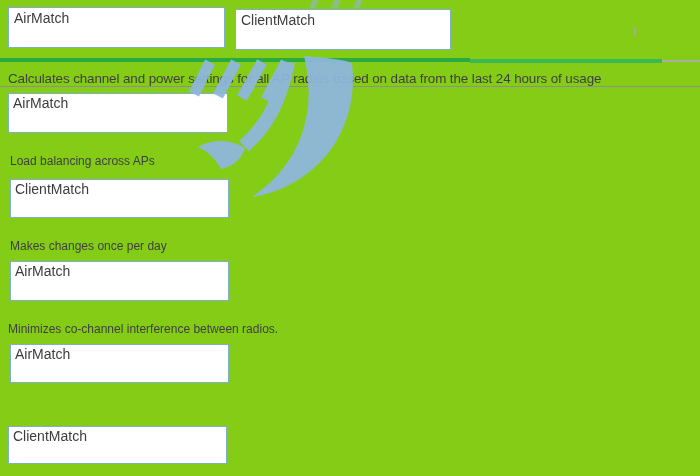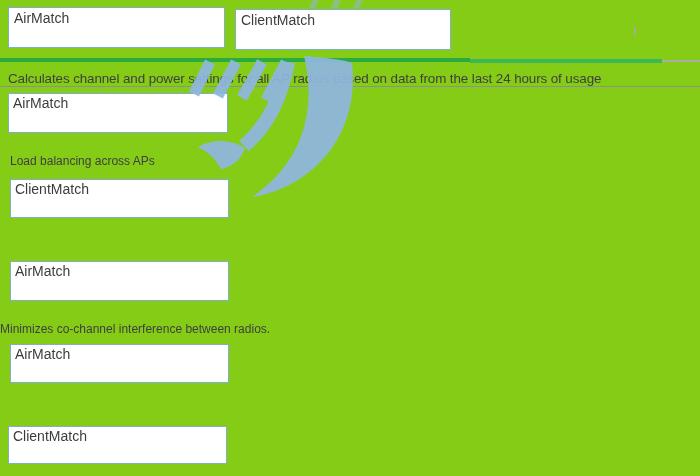--- a/index.html
+++ b/index.html
@@ -42,21 +42,21 @@
   .stmt{
     position:absolute;
     font-size:12px;
     color:#3f3f3f;
     white-space:nowrap;
     z-index:2;
   }
   .stmt-1{left:8px;top:71px;font-size:13.4px;letter-spacing:-0.1px;}
   .stmt-2{left:10px;top:154px;}
   .stmt-3{left:10px;top:239px;}
-  .stmt-4{left:0;top:322px;}
+  .stmt-4{left:8px;top:322px;}
   .stmt-5{left:10px;top:401px;}
   
   .ans-box{
     position:absolute;
     border:1px solid #7fb0ca;
     background:#ffffff;
     font-size:14px;
     color:#3c3c3c;
     padding:1px 4px;
     box-sizing:border-box;
@@ -92,20 +92,21 @@
   <div class="bar-seg bar-gray"></div>
 
   <div class="rule"></div>
 
   <div class="stmt stmt-1">Calculates channel and power settings for all AP radios based on data from the last 24 hours of usage</div>
   <div class="ans-box ans-1">AirMatch</div>
 
   <div class="stmt stmt-2">Load balancing across APs</div>
   <div class="ans-box ans-2">ClientMatch</div>
 
+  <div class="stmt stmt-3">Makes changes once per day</div>
   <div class="ans-box ans-3">AirMatch</div>
 
   <div class="stmt stmt-4">Minimizes co-channel interference between radios.</div>
   <div class="ans-box ans-4">AirMatch</div>
 
   <div class="ans-box ans-5">ClientMatch</div>
 
   <svg class="watermark-top-tips" viewBox="0 0 70 8">
     <line x1="12" y1="8" x2="16" y2="0" stroke="#8fb7e2" stroke-width="6"></line>
     <line x1="34" y1="8" x2="38" y2="0" stroke="#8fb7e2" stroke-width="6"></line>

